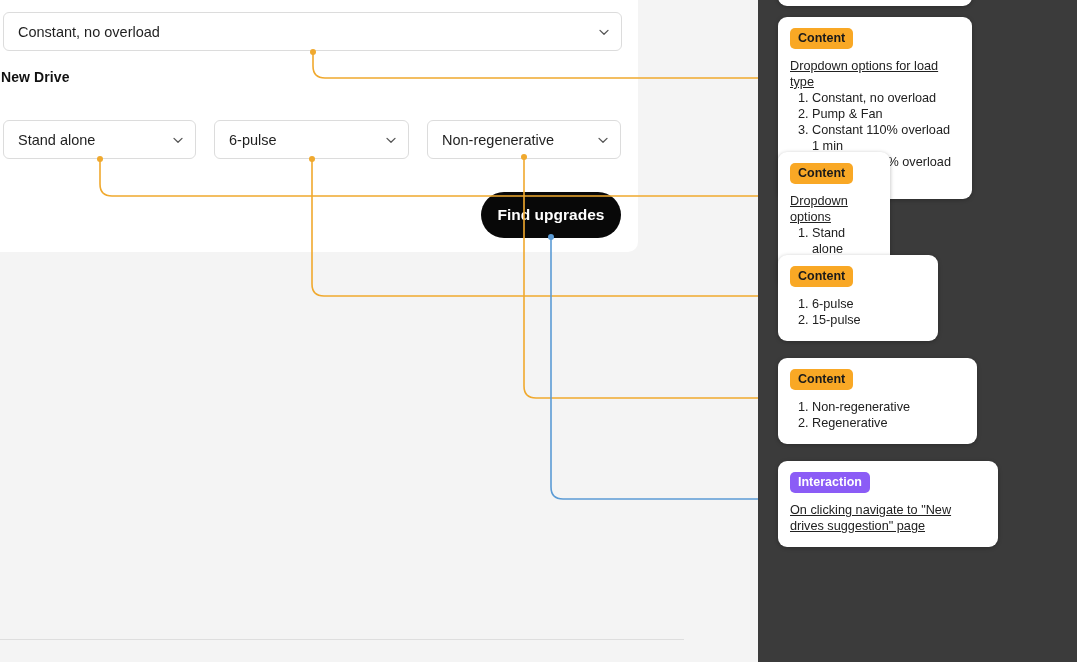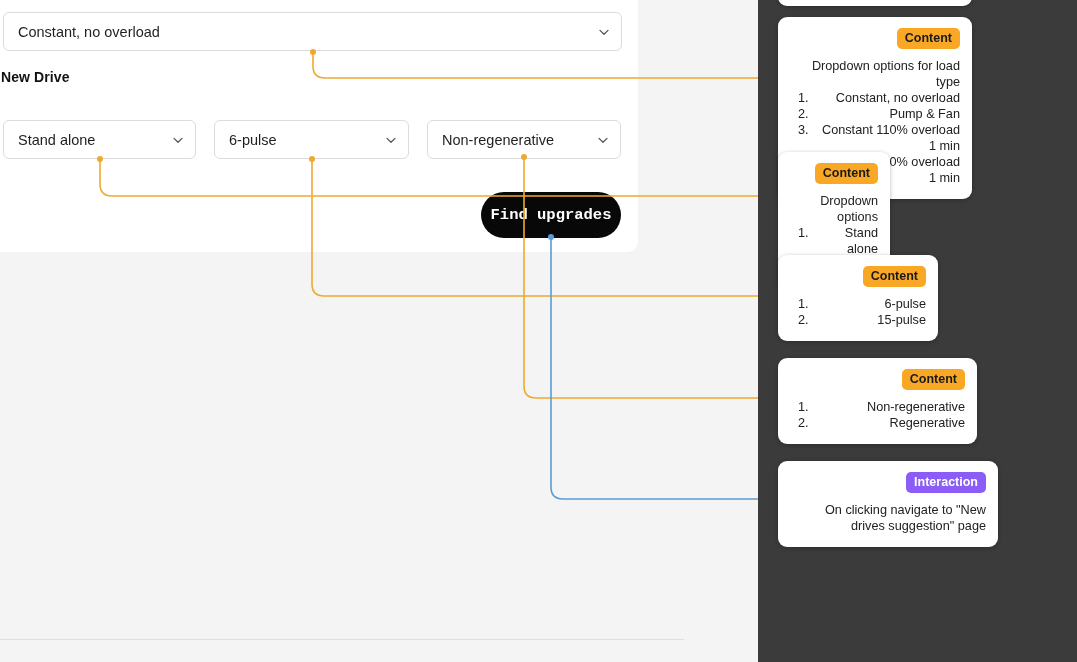--- a/index.html
+++ b/index.html
@@ -48,21 +48,21 @@
     position:absolute; left:1px; top:69px;
     font-size:14px; font-weight:bold; color:#111;
     letter-spacing:.1px;
   }
 
   #find-btn {
     position:absolute; left:481px; top:192px;
     width:140px; height:46px;
     background:#080808; color:#ffffff;
     border:none; border-radius:23px;
-    font-family:Liberation Mono, monospace;
+    font-family:Liberation Sans, sans-serif;
     font-size:15.5px; font-weight:bold;
     cursor:pointer;
     display:flex; align-items:center; justify-content:center;
   }
 
   #bottom-divider {
     position:absolute; left:0; top:639px; width:684px; height:1px;
     background:#dedede;
   }
 
@@ -74,34 +74,33 @@
     position:absolute; left:758px; top:0; width:319px; height:662px;
     background:#3b3b3b;
   }
 
   .note {
     position:absolute;
     background:#ffffff;
     border-radius:9px;
     padding:11px 12px 13px 12px;
     box-shadow:0 1px 4px rgba(0,0,0,.28);
-    text-align:right;
   }
   .note .badge {
     display:inline-block;
     font-size:12.5px; font-weight:bold;
     color:#1a1a1a;
     background:#f9a825;
     border-radius:5px;
     padding:3px 8px 4px 8px;
     margin-bottom:9px;
   }
   .note.blue .badge { background:#8b5cf6; color:#ffffff; }
   .note .body {
-    font-size:12.7px; color:#212121; line-height:16px;
+    font-size:12.7px; color:#212121; line-height:16px;text-decoration:underline;
   }
   .note ol {
     list-style:decimal; margin:0 0 0 22px; padding:0;
   }
   .note ol li { font-size:12.7px; color:#212121; line-height:16px; }
 
   #note-clip { position:absolute; left:778px; top:-36px; width:194px; height:42px;
                background:#fff; border-radius:9px; box-shadow:0 1px 4px rgba(0,0,0,.28); }
 
   #note-load  { left:778px; top:17px;  width:194px; }

